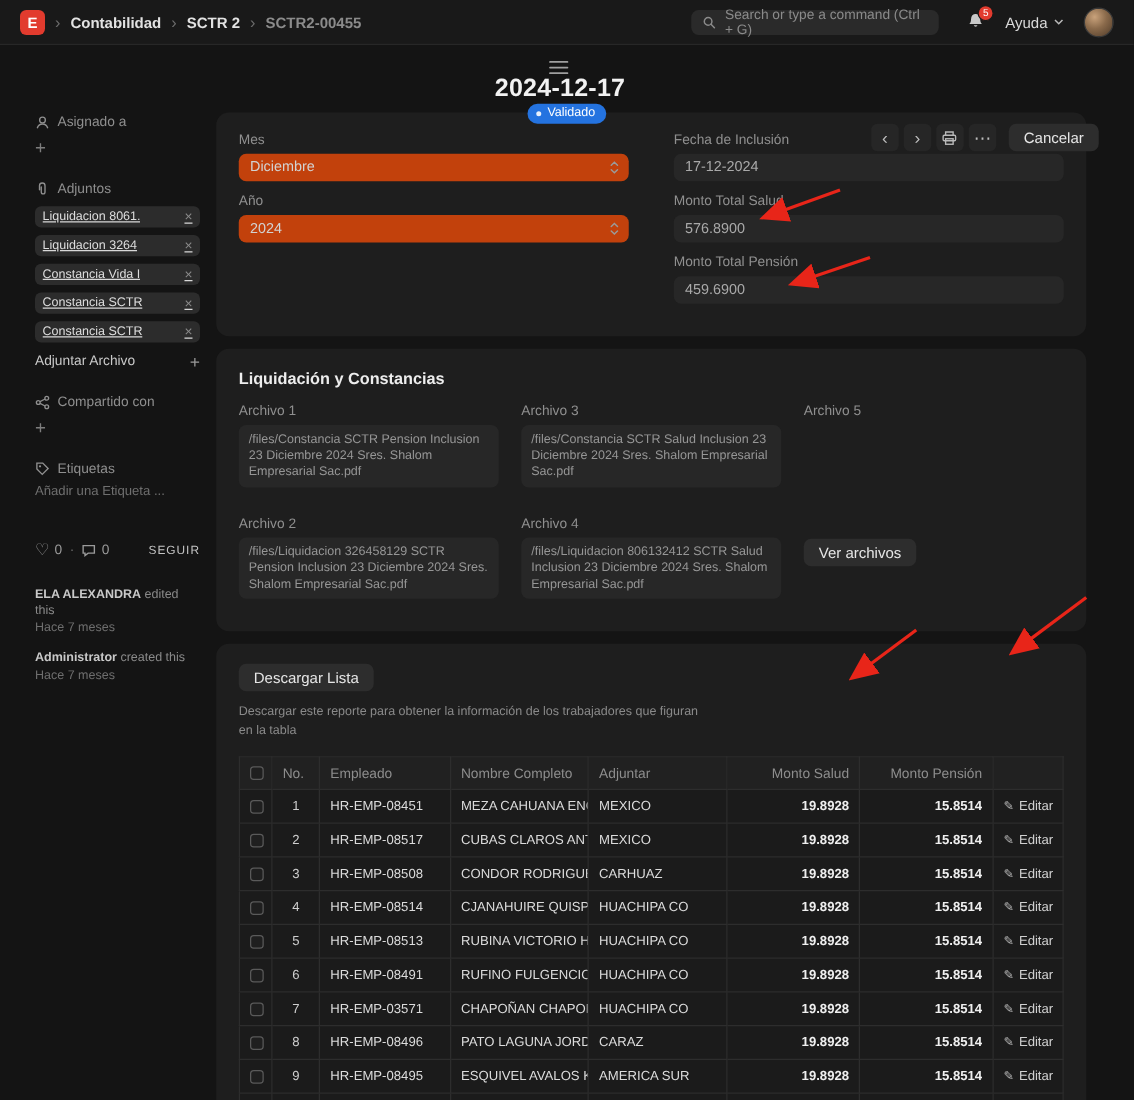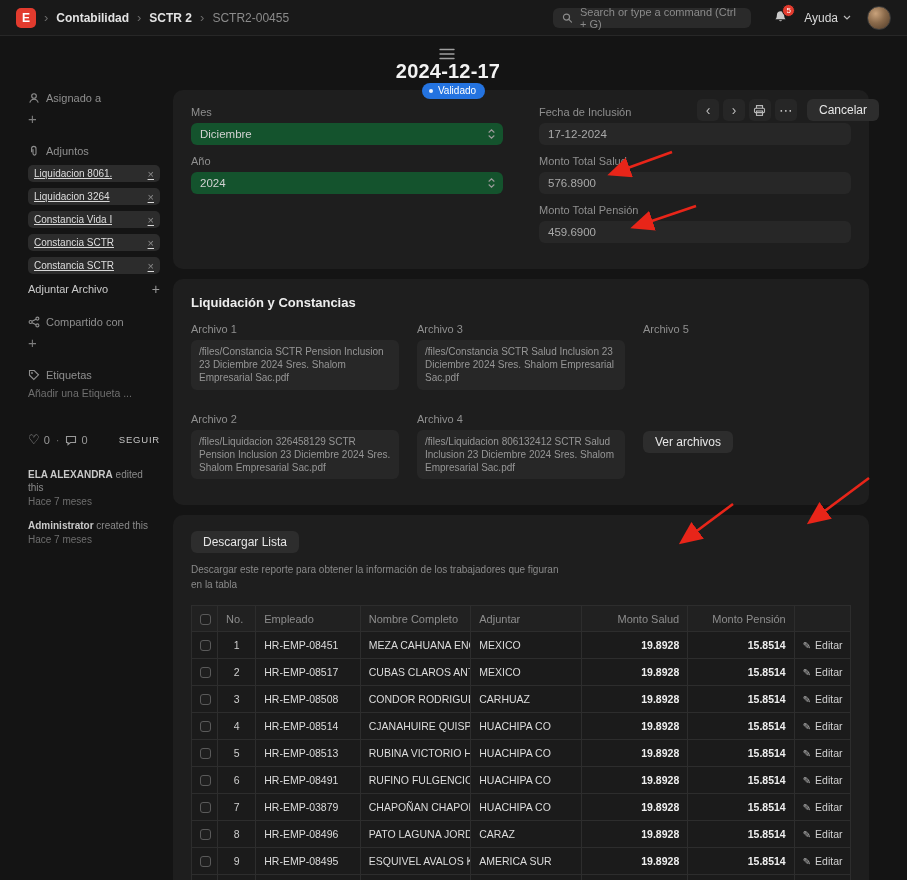--- a/index.html
+++ b/index.html
@@ -17,21 +17,21 @@
   .page{position:relative;width:907px;height:880px;}
 
   
   .navbar{position:absolute;top:0;left:0;right:0;height:36px;background:#191919;
     border-bottom:1px solid #272727;display:flex;align-items:center;padding:0 16px;z-index:5;}
   .nav-left{display:flex;align-items:center;gap:8px;}
   .logo{width:20px;height:20px;border-radius:5px;background:var(--brand-red);color:#fff;
     font-weight:700;font-size:12px;display:flex;align-items:center;justify-content:center;cursor:pointer;}
   .crumb-sep{color:#6c6c6c;font-size:13px;}
   .crumb{color:#e2e2e2;font-size:12px;font-weight:600;text-decoration:none;cursor:pointer;}
-  .crumb.current{color:#8b8b8b;font-weight:400;}
+  .crumb.current{color:#8b8b8b;font-weight:700;}
   .searchbar{margin-left:auto;width:198px;height:20px;background:#2a2a2a;border-radius:6px;
     display:flex;align-items:center;gap:7px;padding:0 9px;color:#8b8b8b;font-size:11px;cursor:text;}
   .nav-right{display:flex;align-items:center;gap:16px;margin-left:22px;}
   .bell-wrap{position:relative;display:flex;cursor:pointer;}
   .notif-badge{position:absolute;top:-6px;right:-7px;min-width:13px;height:13px;border-radius:7px;
     background:var(--brand-red);color:#fff;font-size:8px;display:flex;align-items:center;justify-content:center;
     padding:0 2px;border:1px solid #191919;}
   .help-btn{display:flex;align-items:center;gap:5px;color:#d9d9d9;font-size:12px;cursor:pointer;}
   .avatar{width:24px;height:24px;border-radius:50%;cursor:pointer;
     background:radial-gradient(circle at 35% 30%, #c9a27b 0%, #8a6a4b 45%, #4e3a28 100%);
@@ -74,21 +74,21 @@
   .act-action{color:#8a8a8a;}
   .act-time{color:#6e6e6e;font-size:10px;margin-top:2px;}
 
   
   .main{position:absolute;left:173px;top:90px;width:696px;z-index:2;}
   .card{background:#1e1e1e;border-radius:10px;padding:16px 18px;margin-bottom:10px;}
 
   .form-grid{display:grid;grid-template-columns:1fr 1fr;column-gap:36px;}
   .field{margin-bottom:10px;}
   .field-label{font-size:11px;color:#8f8f8f;margin-bottom:5px;}
-  .control{height:22px;background:#14532d;border-radius:6px;display:flex;align-items:center;
+  .control{height:22px;background:#c2410c;border-radius:6px;display:flex;align-items:center;
     padding:0 9px;font-size:11.5px;color:#d2d2d2;position:relative;}
   .control.select{cursor:pointer;}
   .select-caret{position:absolute;right:7px;top:5px;}
   .control.readonly{background:#272727;color:#a9a9a9;}
 
   .section-title{font-size:13px;font-weight:700;color:#ededed;margin-bottom:13px;}
   .files-grid{display:grid;grid-template-columns:1fr 1fr 1fr;column-gap:18px;row-gap:13px;}
   .file-box{background:#272727;border-radius:6px;padding:5px 8px;font-size:10px;line-height:1.32;
     color:#969696;min-height:47px;cursor:pointer;word-break:break-word;}
   .ver-archivos-cell{display:flex;align-items:flex-start;padding-top:18px;}
@@ -492,21 +492,21 @@
                 <span class="edit-btn">
                   <span class="pencil">✎</span>
                   <span>Editar</span>
                 </span>
               </td>
             </tr>
 
             <tr>
               <td class="c-check"><span class="checkbox"></span></td>
               <td class="c-no">7</td>
-              <td>HR-EMP-03879</td>
+              <td>HR-EMP-03571</td>
               <td>CHAPOÑAN CHAPOÑA...</td>
               <td>HUACHIPA CO</td>
               <td class="c-num">19.8928</td>
               <td class="c-num">15.8514</td>
               <td class="c-edit">
                 <span class="edit-btn">
                   <span class="pencil">✎</span>
                   <span>Editar</span>
                 </span>
               </td>

